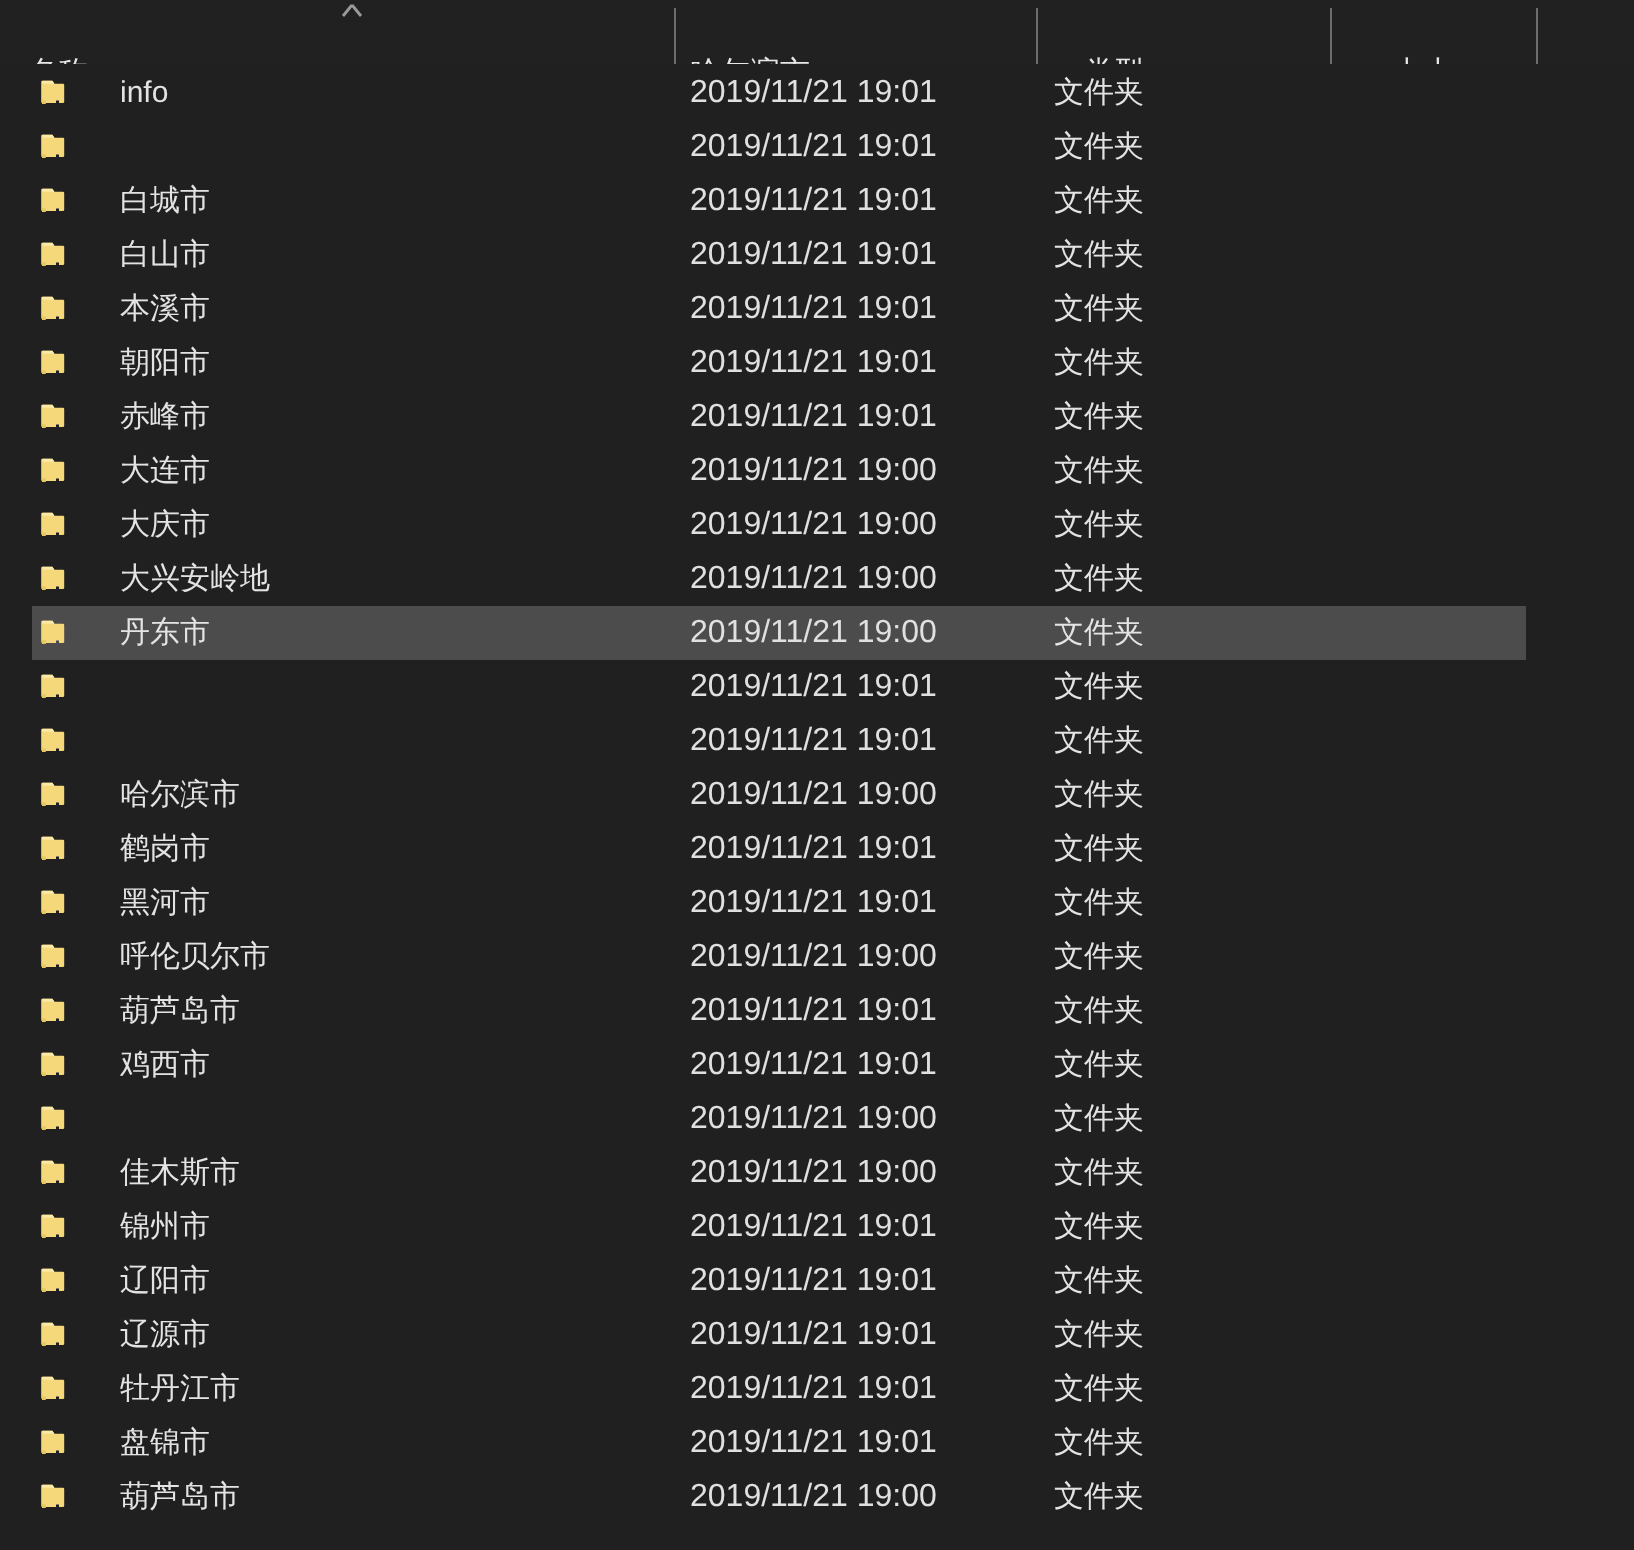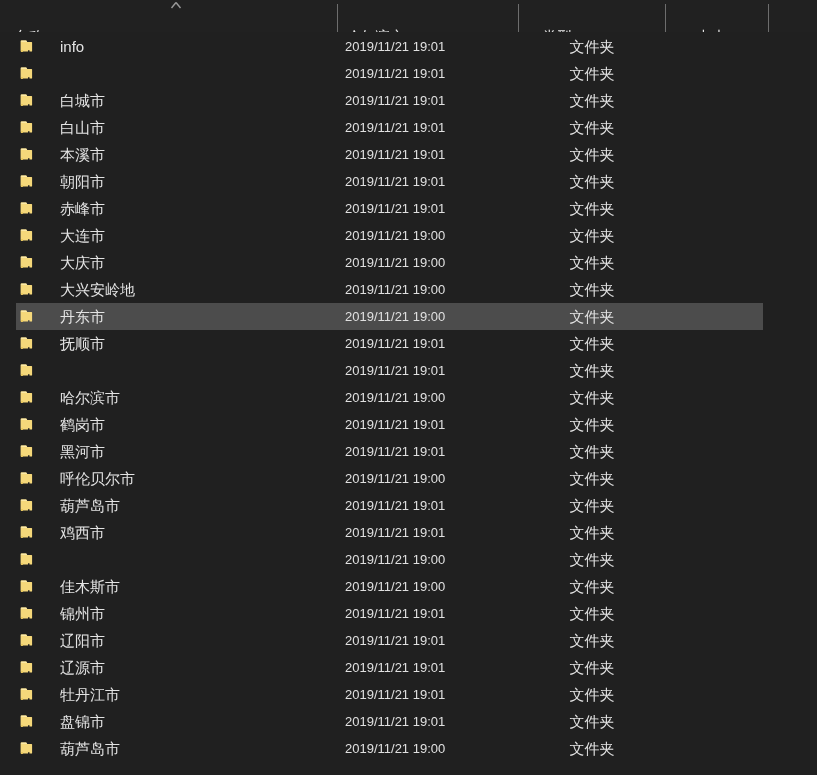--- a/index.html
+++ b/index.html
@@ -94,22 +94,22 @@
     position: absolute;
     top: 0;
     height: 27px;
     line-height: 27px;
     font-size: 15px;
     color: #e3e3e3;
     white-space: nowrap;
     overflow: hidden;
   }
   .cell-name   { left: 60px;  width: 285px; }
-  .cell-date   { left: 345px; width: 165px; font-size: 13px; color: #e0e0e0; }
-  .cell-type   { left: 527px; width: 130px; text-align: center; }
+  .cell-date   { left: 345px; width: 165px; font-size: 16px; color: #e0e0e0; }
+  .cell-type   { left: 527px; width: 130px; }
   .cell-size   { left: 675px; width: 85px; text-align: right; }
 
   
   .folder-icon {
     position: absolute;
     left: 19px;
     top: 5px;
     width: 17px;
     height: 17px;
   }
@@ -312,21 +312,20 @@
       </div>
       <div class="row">
         <div class="selbg"></div>
         <div class="folder-icon">
           <svg width="17" height="17" viewBox="0 0 17 17">
             <path d="M2.2 2.4 h5.0 l1.0 1.5 h4.3 a0.6 0.6 0 0 1 0.6 0.6 v8.4 a0.6 0.6 0 0 1 -0.6 0.6 h-2.0 v-1.3 h-1.5 v1.3 h-6.8 a0.6 0.6 0 0 1 -0.6 -0.6 v-10.0 a0.6 0.6 0 0 1 0.6 -0.5 z" fill="#f5d87a"></path>
             <path d="M2.2 2.4 h5.0 l1.0 1.5 h-6.0 z" fill="#fbe9a8"></path>
             <rect x="2.0" y="12.1" width="1.9" height="1.9" fill="#e9c85f"></rect>
           </svg>
         </div>
-        <div class="cell cell-name">抚顺市</div>
         <div class="cell cell-date">2019/11/21 19:01</div>
         <div class="cell cell-type">文件夹</div>
         <div class="cell cell-size"></div>
       </div>
       <div class="row">
         <div class="selbg"></div>
         <div class="folder-icon">
           <svg width="17" height="17" viewBox="0 0 17 17">
             <path d="M2.2 2.4 h5.0 l1.0 1.5 h4.3 a0.6 0.6 0 0 1 0.6 0.6 v8.4 a0.6 0.6 0 0 1 -0.6 0.6 h-2.0 v-1.3 h-1.5 v1.3 h-6.8 a0.6 0.6 0 0 1 -0.6 -0.6 v-10.0 a0.6 0.6 0 0 1 0.6 -0.5 z" fill="#f5d87a"></path>
             <path d="M2.2 2.4 h5.0 l1.0 1.5 h-6.0 z" fill="#fbe9a8"></path>

